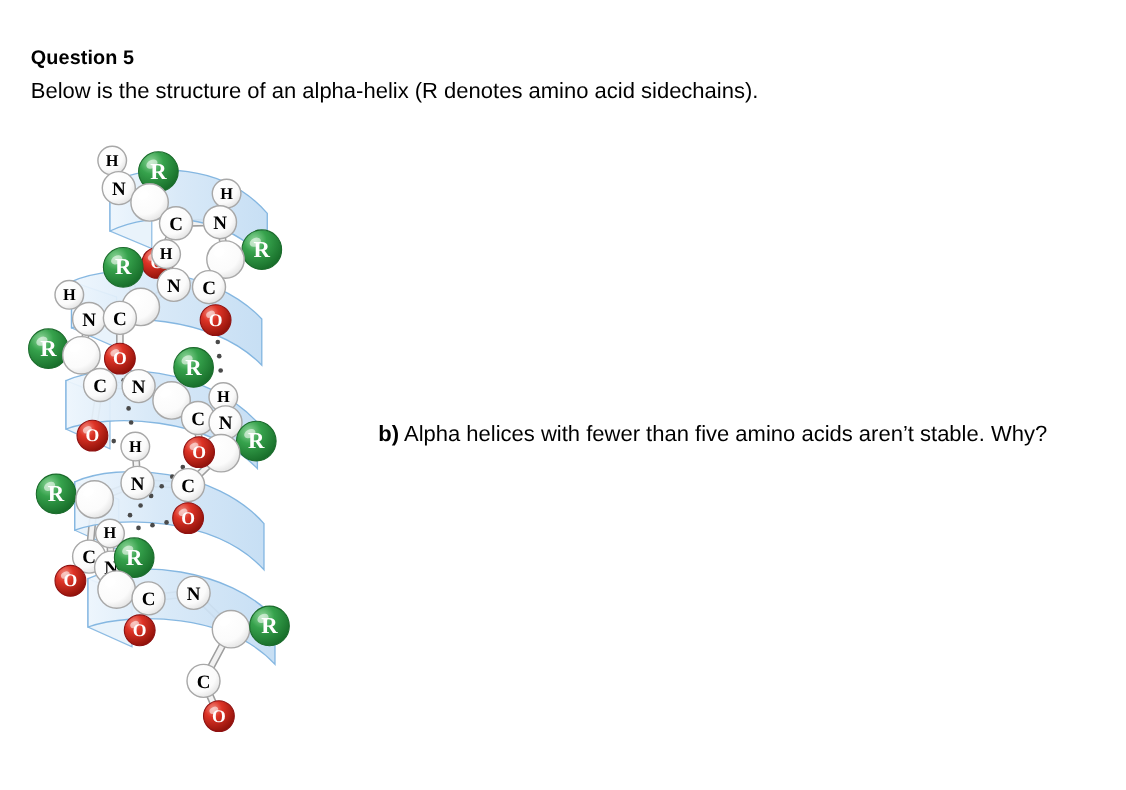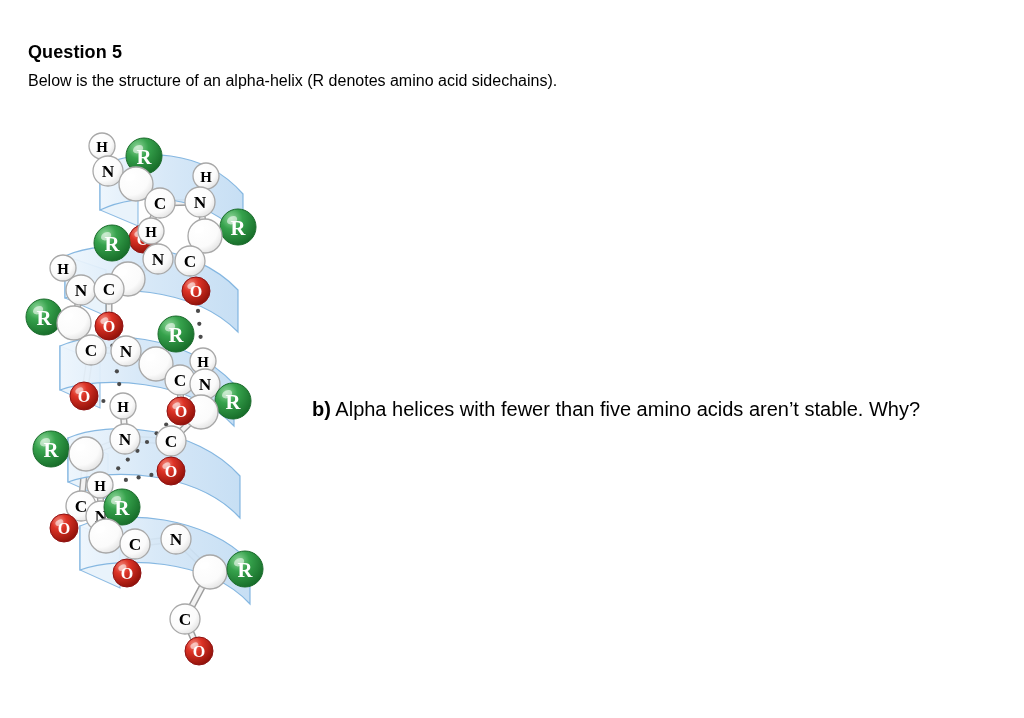--- a/index.html
+++ b/index.html
@@ -12,31 +12,31 @@
     position:relative;
   }
   #page{position:relative;width:1024px;height:718px;}
 
   .q-title{
     position:absolute;left:28px;top:18px;
     font-size:18px;font-weight:bold;letter-spacing:0.1px;margin-top:24px;
   }
   .q-intro{
     position:absolute;left:28px;top:72px;
-    font-size:16px;font-weight:normal;
+    font-size:20px;font-weight:normal;
   }
   .q-part{
     position:absolute;
     font-size:20px;
     line-height:26px;
     width:640px;
   }
   .q-part b{font-weight:bold;}
   #part-a{left:312px;top:133px;}
-  #part-b{left:312px;top:396px;}
+  #part-b{left:312px;top:382px;text-align:right;}
 
   #helix-figure{
     position:absolute;left:18px;top:128px;
     width:290px;height:560px;
   }
   #helix-figure svg{display:block;}
   .atom-label{
     font-family:"Liberation Serif", serif;
     font-weight:bold;
     text-anchor:middle;

